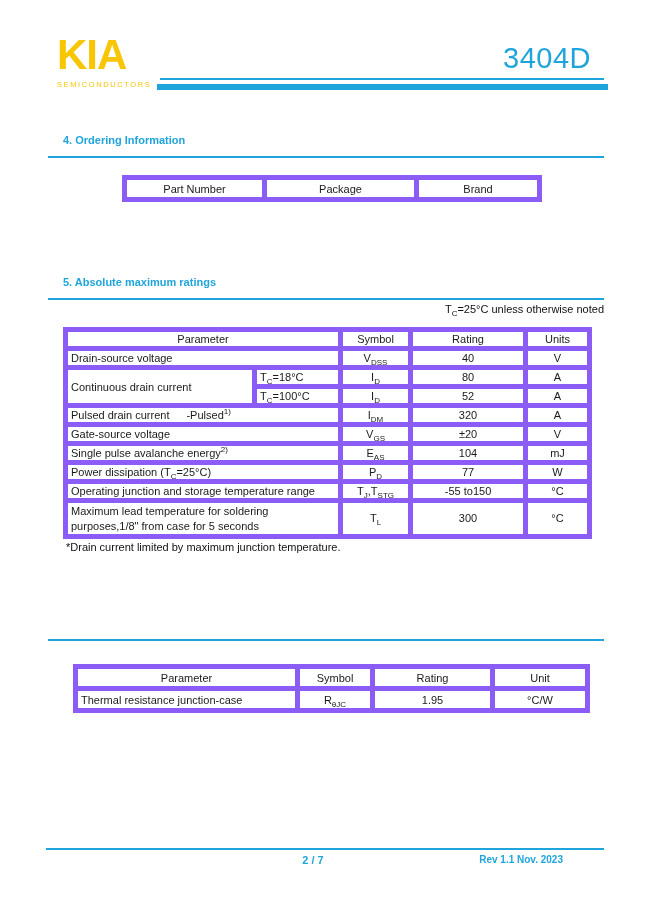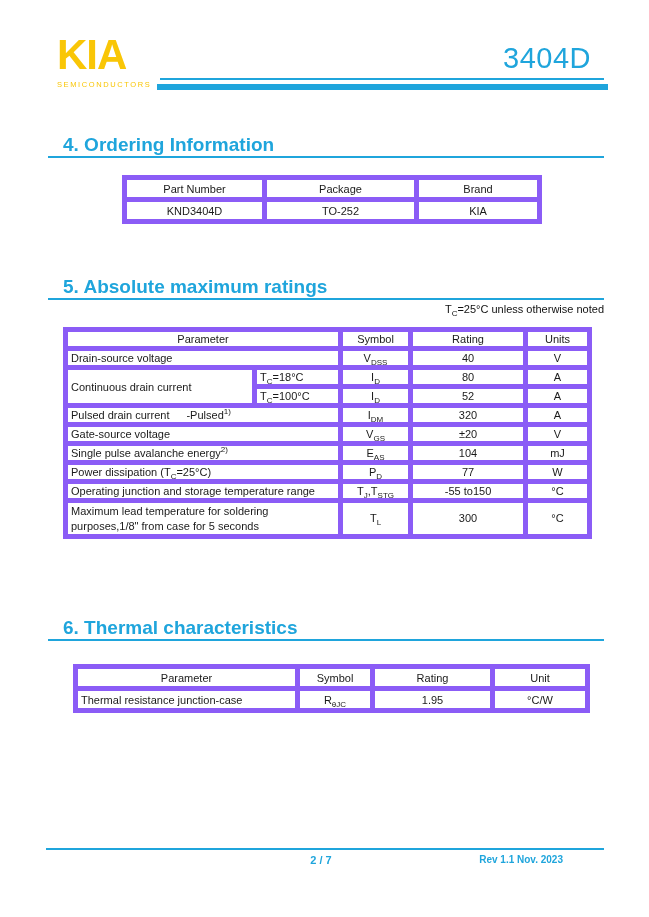--- a/index.html
+++ b/index.html
@@ -28,21 +28,21 @@
   .part-number {
     position: absolute; right: 58px; top: 42px;
     font-size: 29px; color: #1fa5dc; letter-spacing: 0.5px;
   }
   .header-thinline { position: absolute; left: 160px; top: 78px; width: 444px; height: 2px; background: #1fa5dc; }
   .header-thickbar { position: absolute; left: 157px; top: 84px; width: 451px; height: 6px; background: #1fa5dc; }
 
   
   .section-title {
     position: absolute; left: 63px;
-    font-size: 19px; font-weight: 600; color: #1fa5dc;
+    font-size: 11px; font-weight: 600; color: #1fa5dc;
   }
   .rule { position: absolute; left: 48px; width: 556px; height: 2px; background: #1fa5dc; }
 
   
   table { border-collapse: collapse; table-layout: fixed; }
   table, td, th { border: 5px solid #8b5cf6; }
   table { border-width: 2px; }
   td, th { font-size: 11px; font-weight: normal; text-align: center; vertical-align: middle; padding: 1px 3px; }
   td.left { text-align: left; }
   td.nowrap { white-space: nowrap; }
@@ -52,21 +52,21 @@
   .thm-table td, .thm-table th { height: 22px; }
   sub { font-size: 8px; line-height: 0; }
   sup { font-size: 8px; line-height: 0; }
   .gap-before { margin-left: 17px; }
 
   .note-right { position: absolute; right: 45px; top: 303px; font-size: 11px; color: #111; }
   .footnote { position: absolute; left: 66px; top: 541px; font-size: 11px; color: #111; }
 
   
   .footer-line { position: absolute; left: 46px; top: 848px; width: 558px; height: 2px; background: #1fa5dc; }
-  .footer-page { position: absolute; left: 16px; top: 854px; width: 610px; text-align: center;
+  .footer-page { position: absolute; left: 8px; top: 854px; width: 610px; text-align: center;
                  font-size: 11px; font-weight: bold; color: #1fa5dc; }
   .footer-rev  { position: absolute; right: 86px; top: 854px;
                  font-size: 10px; font-weight: bold; color: #1fa5dc; }
 
   .abs-pos { position: absolute; }
 </style>
 </head>
 <body>
 
 <div class="page">
@@ -86,25 +86,20 @@
     <colgroup>
         <col style="width:140px">
         <col style="width:152px">
         <col style="width:123px">
       </colgroup>
     <tbody>
         <tr>
       <th>Part Number</th>
       <th>Package</th>
       <th>Brand</th>
-    </tr>
-    <tr>
-      <td>KND3404D</td>
-      <td>TO-252</td>
-      <td>KIA</td>
     </tr>
   </tbody>
     </table>
 
   <div class="section-title" style="top:276px;text-align:right;">5. Absolute maximum ratings</div>
   <div class="rule" style="top:298px;"></div>
 
   <div class="note-right"><span>T</span><sub>C</sub><span>=25°C unless otherwise noted</span></div>
 
   <table class="abs-table abs-pos" style="left:63px; top:327px; width:524px;">
@@ -173,22 +168,22 @@
     </tr>
     <tr>
       <td colspan="2" class="left tall">Maximum lead temperature for soldering purposes,1/8" from case for 5 seconds</td>
       <td class="sym tall"><span>T</span><sub>L</sub></td>
       <td class="tall">300</td>
       <td class="tall">°C</td>
     </tr>
   </tbody>
     </table>
 
-
-  <div class="section-title" style="top:617px;">6. Thermal characteristics</div>
+  <div class="footnote">*Drain current limited by maximum junction temperature.</div>
+
   <div class="rule" style="top:639px;"></div>
 
   <table class="thm-table abs-pos" style="left:73px; top:664px; width:512px;">
     <colgroup>
         <col style="width:222px">
         <col style="width:75px">
         <col style="width:120px">
         <col style="width:95px">
       </colgroup>
     <tbody>

